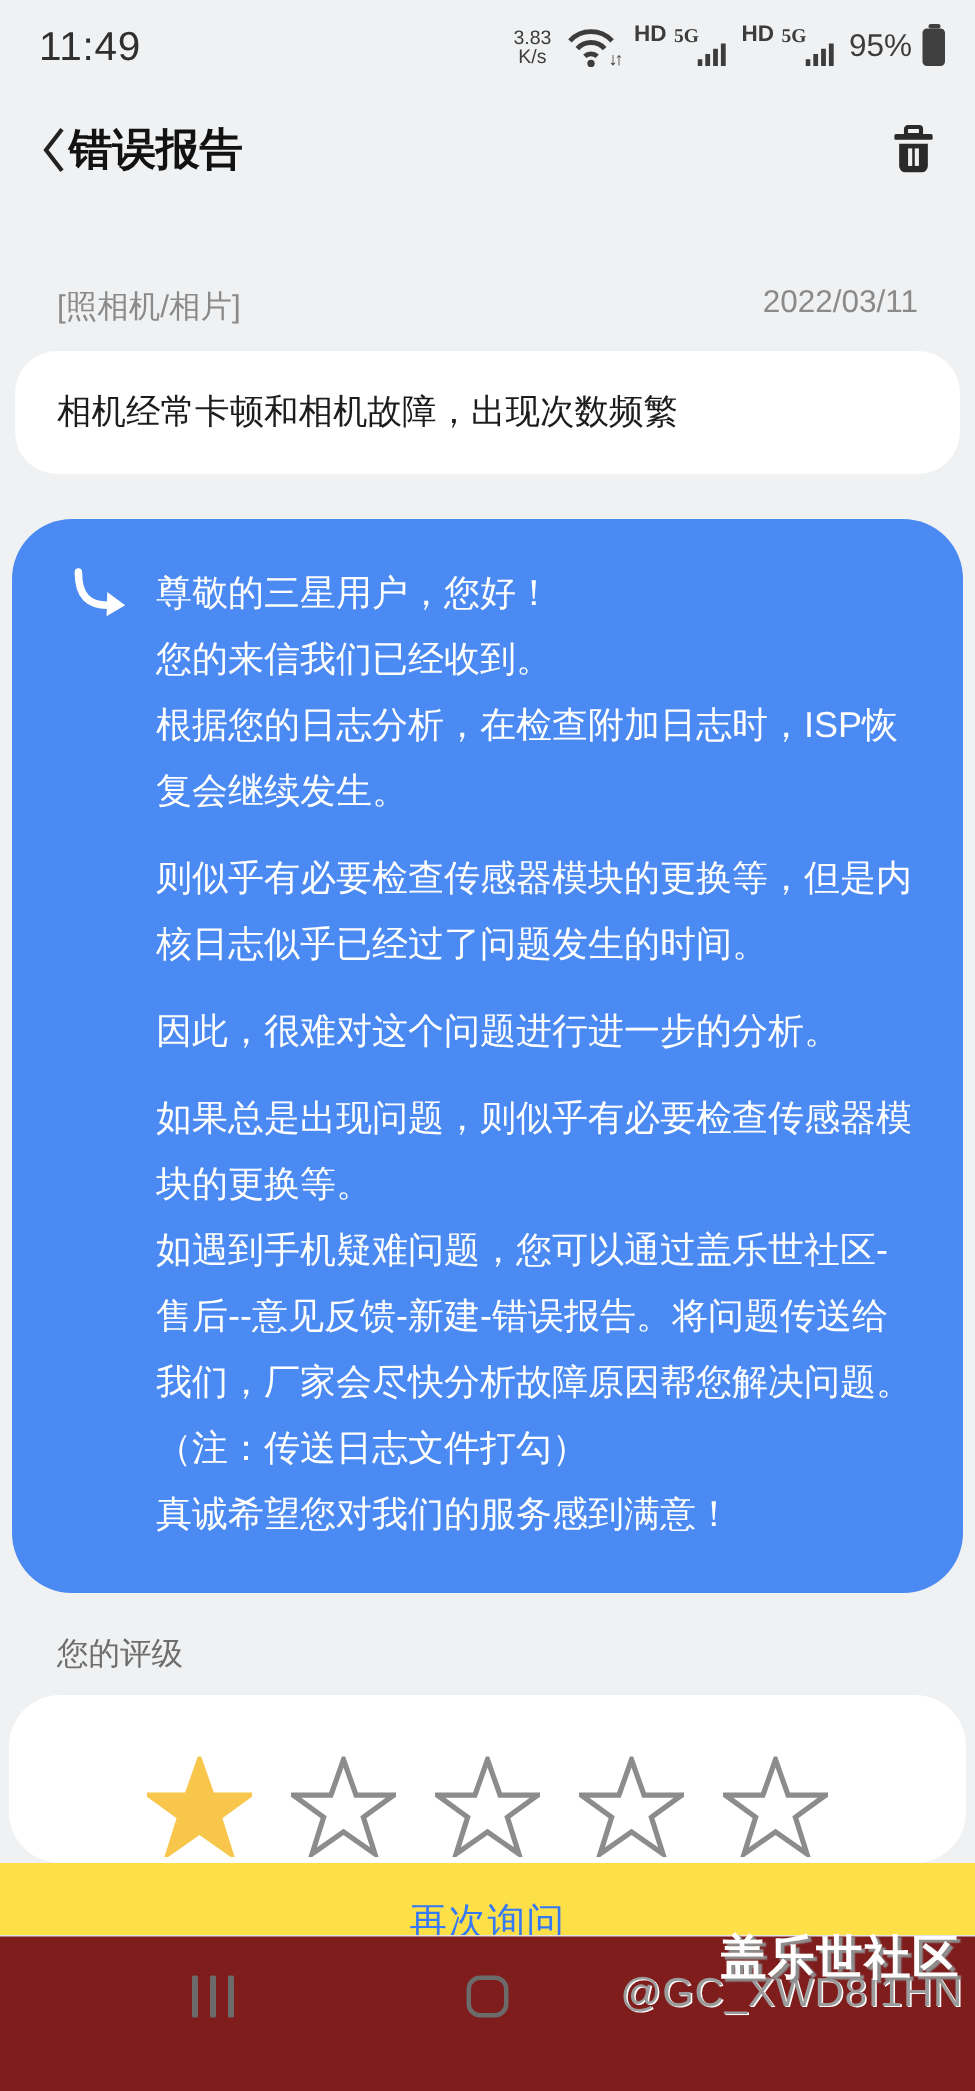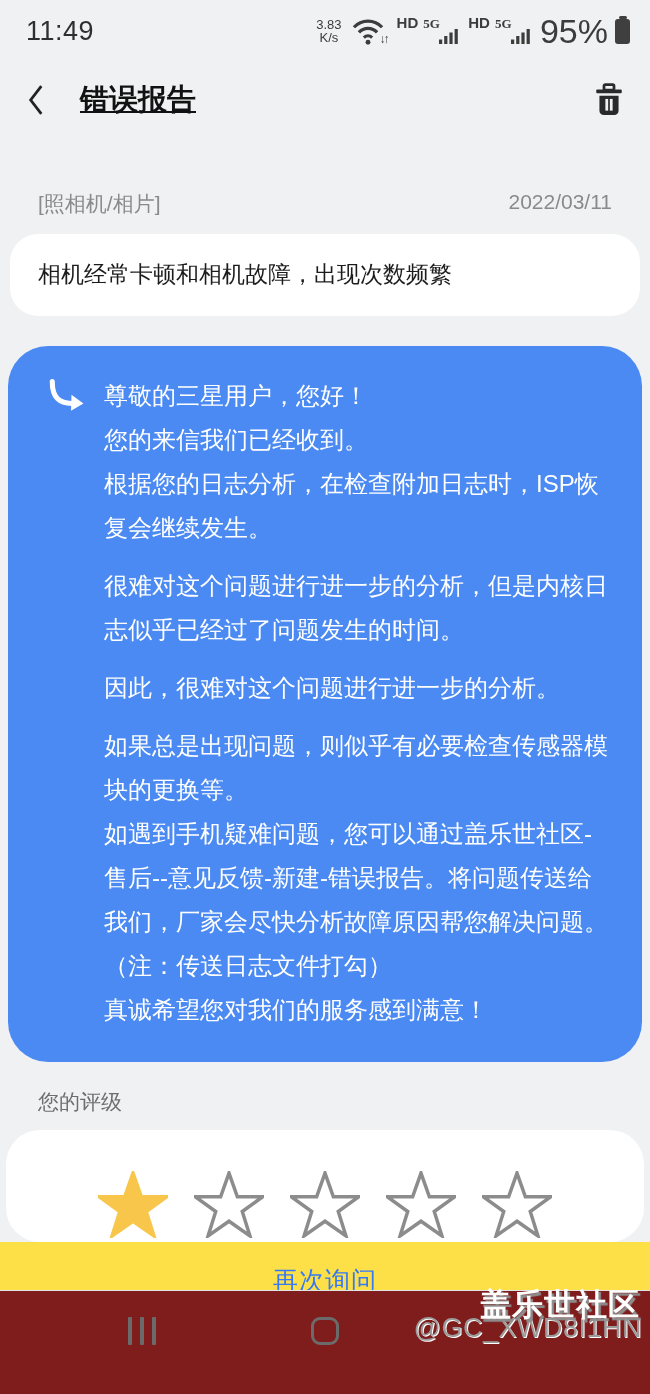--- a/index.html
+++ b/index.html
@@ -22,27 +22,27 @@
   .sb-time{font-size:27px;color:#2f2f2f;flex:1;letter-spacing:0.5px;}
   .sb-right{display:flex;align-items:center;}
   .net-speed{display:flex;flex-direction:column;align-items:center;line-height:1.02;margin-right:9px;}
   .net-speed span{font-size:13px;color:#3c3c3c;}
   .wifi-wrap{display:flex;align-items:flex-end;margin-right:2px;}
   .wifi-arrows{font-size:12px;color:#3c3c3c;margin-left:-5px;letter-spacing:-2px;}
   .hd-label{font-size:15px;font-weight:700;color:#3c3c3c;margin:0 5px 17px 7px;}
   .sig{position:relative;width:36px;height:30px;margin-right:2px;}
   .sig-label{position:absolute;top:0;left:0;font-size:13px;font-weight:700;color:#3c3c3c;font-family:Liberation Serif, serif;}
   .sig svg{position:absolute;bottom:2px;right:0;}
-  .battery-pct{font-size:34px;color:#3c3c3c;margin-left:7px;}
+  .battery-pct{font-size:21px;color:#3c3c3c;margin-left:7px;}
   .battery{width:15px;height:25px;background:#3f3f3f;border-radius:3px;margin-left:7px;position:relative;}
   .battery::before{content:"";position:absolute;top:-3px;left:3.5px;width:8px;height:3px;background:#3f3f3f;border-radius:2px;}
 
   
   .app-bar{display:flex;align-items:center;height:92px;padding:0 26px;}
-  .app-title{font-size:29px;font-weight:700;color:#121212;margin-left:34px;text-decoration:underline;}
+  .app-title{font-size:29px;font-weight:700;color:#121212;}
   .app-bar .spacer{flex:1;}
 
   
   .meta-row{display:flex;justify-content:space-between;padding:44px 38px 0 38px;}
   .meta-row span{font-size:21px;color:#8a8a8a;}
 
   
   .user-card{
     margin:16px 10px 0 10px;background:#fff;border-radius:28px;
     padding:26px 28px;min-height:82px;
@@ -174,21 +174,21 @@
 
   <div class="reply-bubble">
     <svg class="reply-icon" viewBox="0 0 48 40" width="44" height="38">
       <path d="M9 3 C 9 20, 16 28, 33 27" fill="none" stroke="#ffffff" stroke-width="5.5" stroke-linecap="round"></path>
       <path d="M30 17.5 L43 27 L29.5 35 Z" fill="#ffffff"></path>
     </svg>
     <div class="reply-text">
         <p class="bubble-p">尊敬的三星用户，您好！
 您的来信我们已经收到。
 根据您的日志分析，在检查附加日志时，ISP恢复会继续发生。</p>
-        <p class="bubble-p">很难对这个问题进行进一步的分析，但是内核日志似乎已经过了问题发生的时间。</p>
+        <p class="bubble-p">则似乎有必要检查传感器模块的更换等，但是内核日志似乎已经过了问题发生的时间。</p>
         <p class="bubble-p">因此，很难对这个问题进行进一步的分析。</p>
         <p class="bubble-p">如果总是出现问题，则似乎有必要检查传感器模块的更换等。
 如遇到手机疑难问题，您可以通过盖乐世社区-售后--意见反馈-新建-错误报告。将问题传送给我们，厂家会尽快分析故障原因帮您解决问题。（注：传送日志文件打勾）
 真诚希望您对我们的服务感到满意！</p>
       </div>
   </div>
 
   <div class="rating-label">您的评级</div>
   <div class="rating-card">
     <div style="display:flex;gap:26px;align-items:flex-end;">

